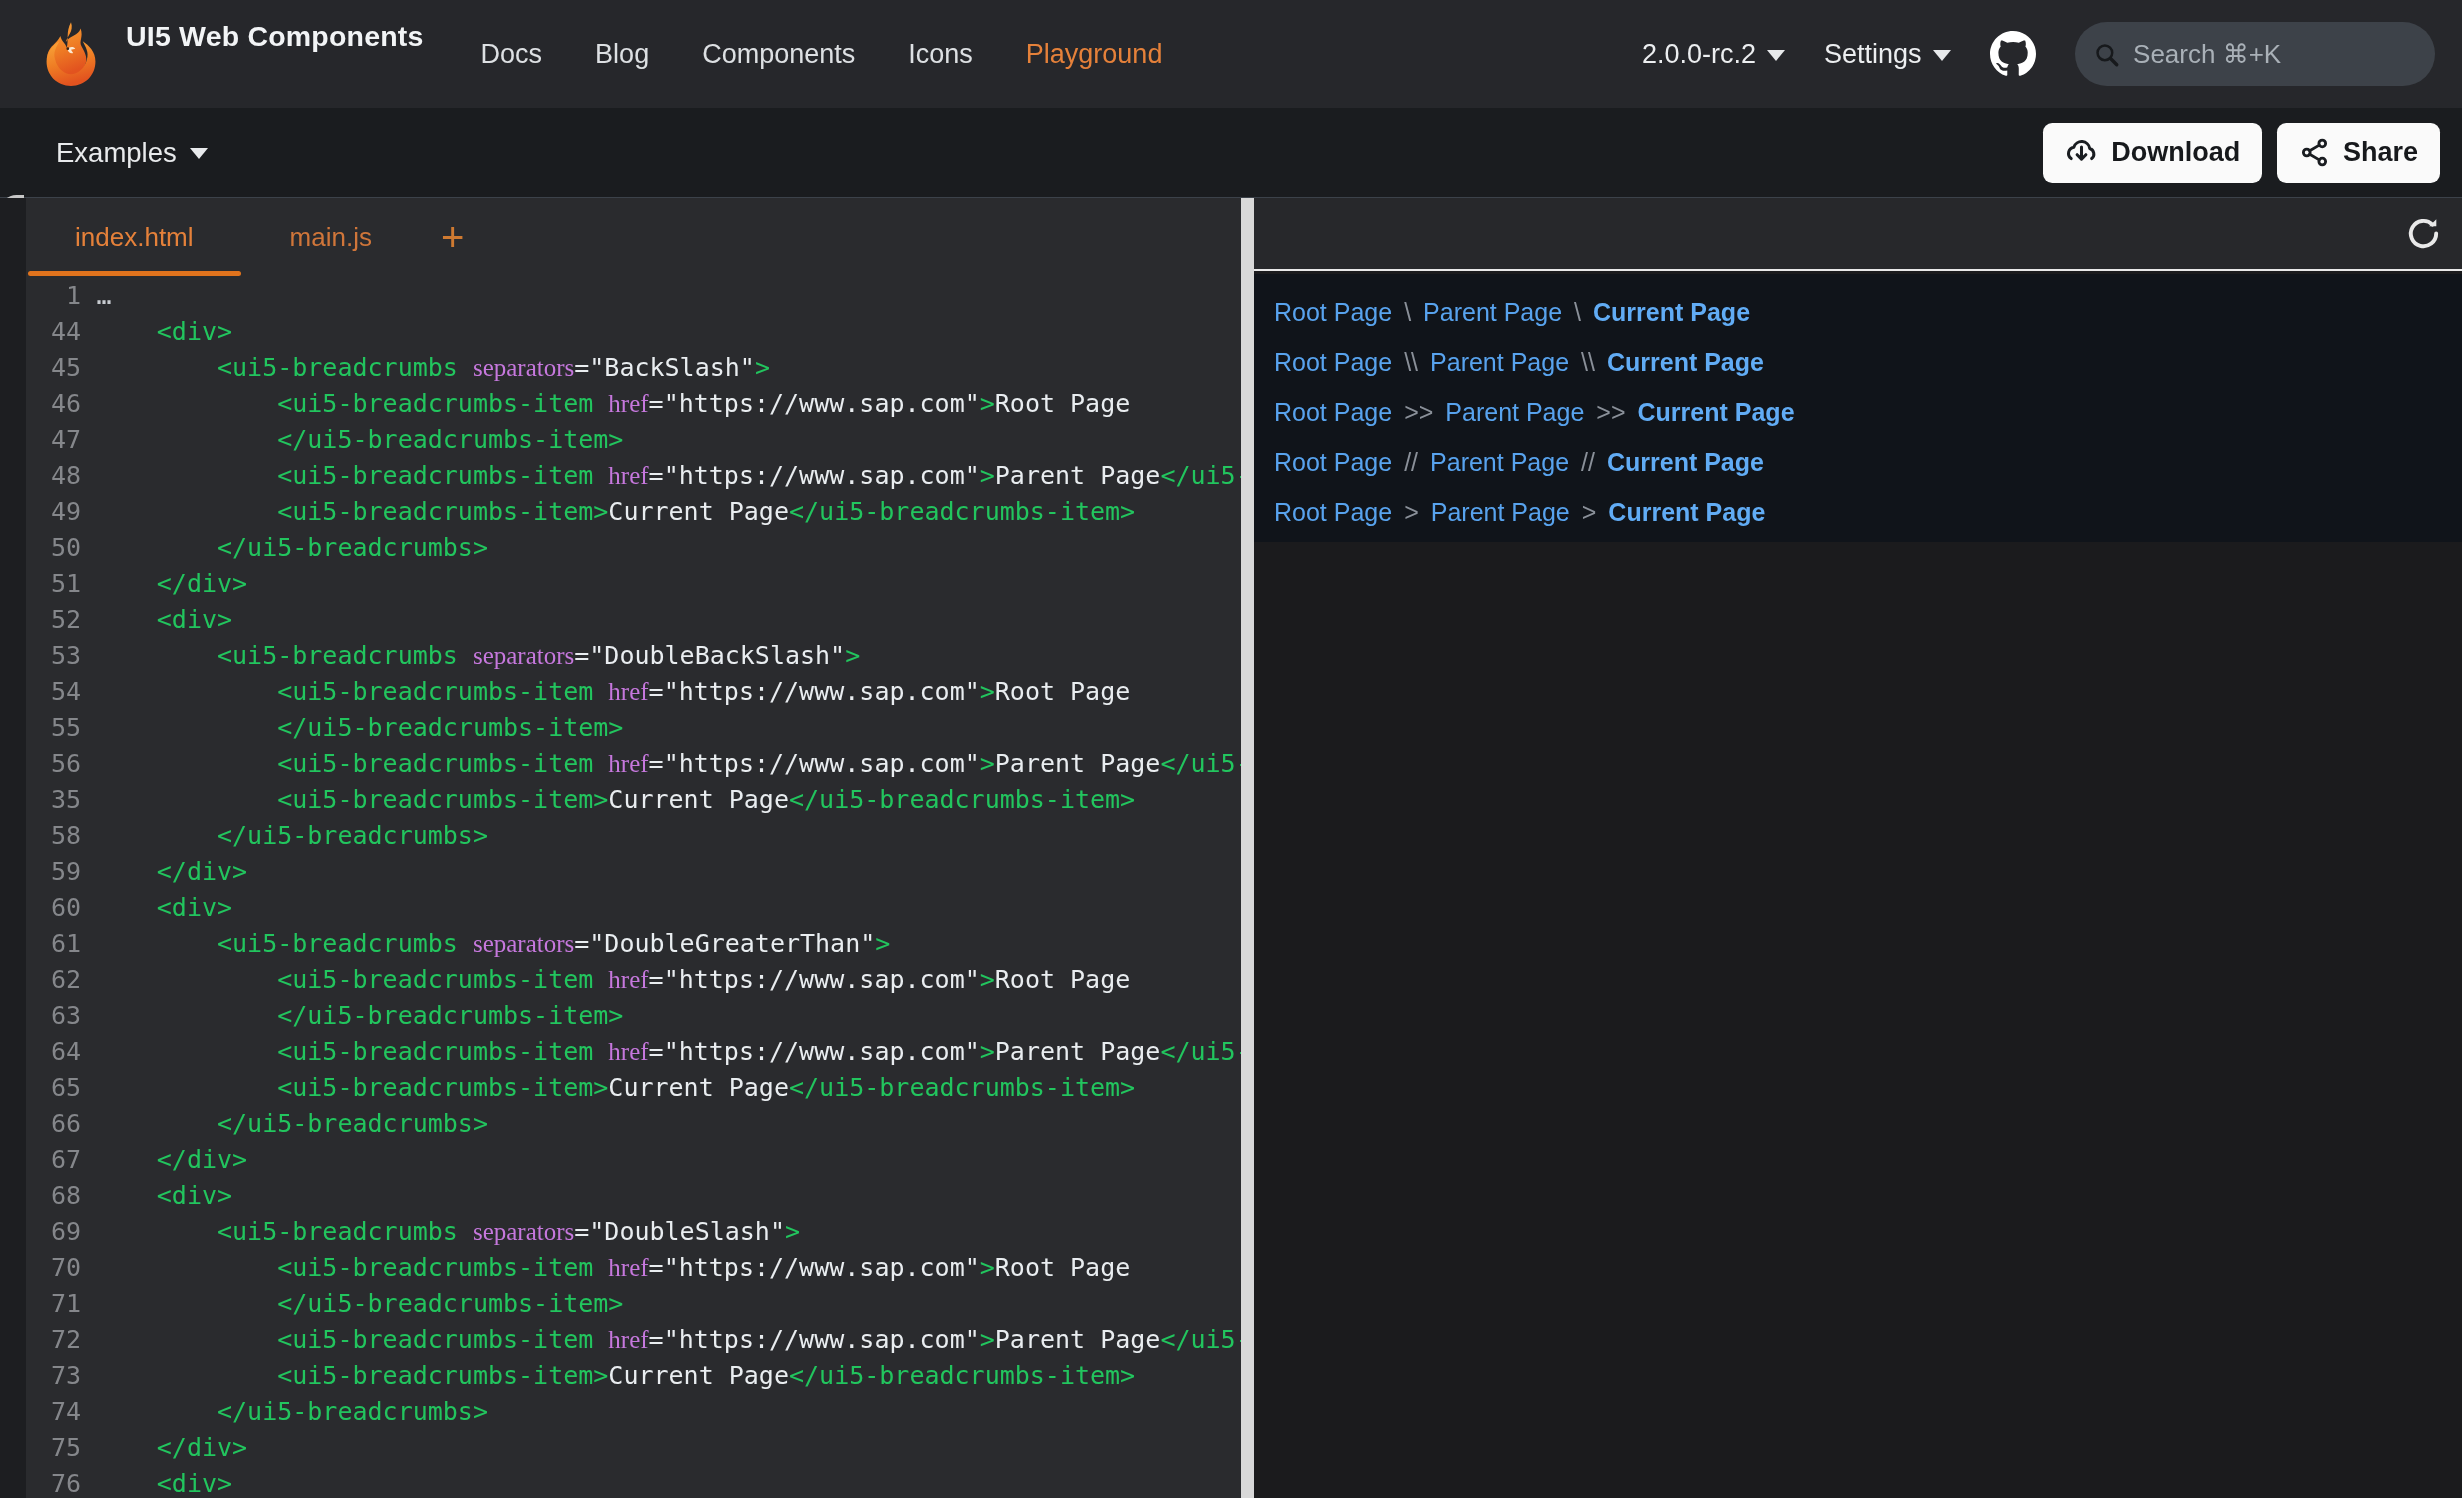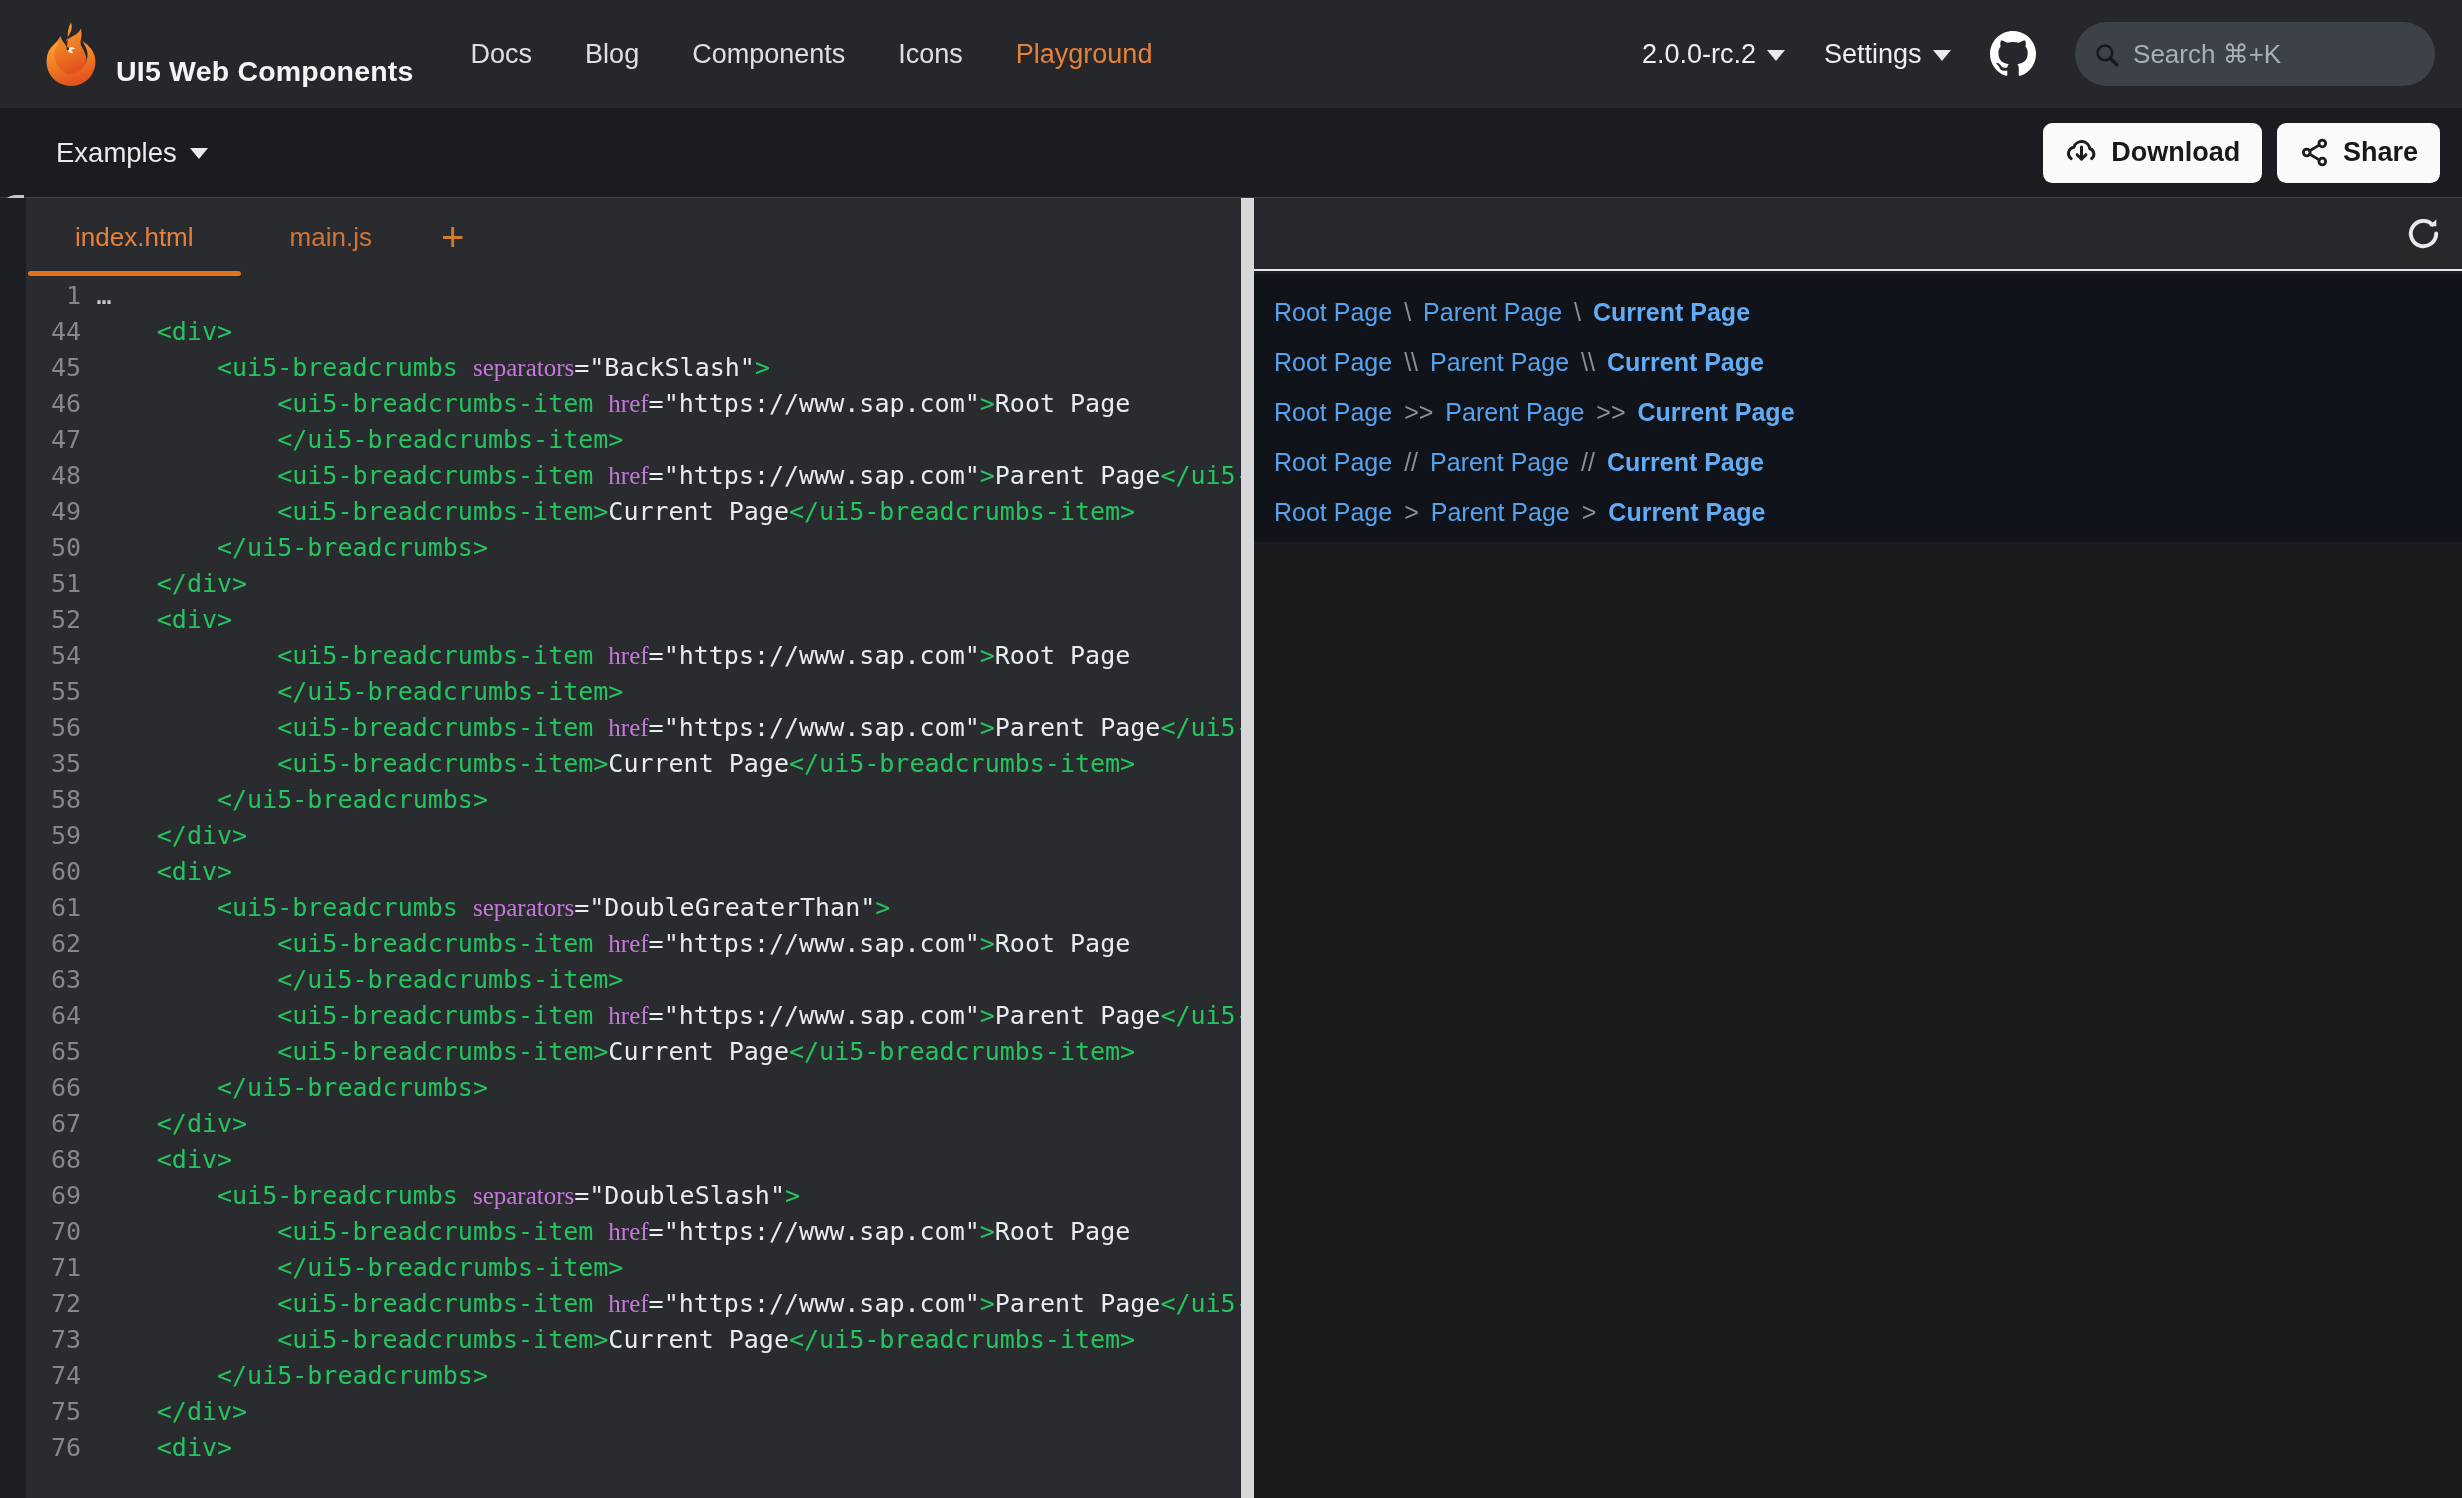--- a/index.html
+++ b/index.html
@@ -2,21 +2,21 @@
 <html style="font-size:14.7px"><head>
 <meta charset="utf-8">
 <style>
   * { margin:0; padding:0; box-sizing:border-box; }
   html,body { width:2462px; height:1498px; overflow:hidden; background:#1a1c1f;
     font-family:"Liberation Sans", sans-serif; }
 
   
   .navbar { position:absolute; left:0; top:0; width:2462px; height:108px;
     background:#26272b; display:flex; align-items:center; padding:0 27.5px 0 37px; }
-  .brand { display:flex; align-items:flex-end; gap:11px; cursor:pointer; }
+  .brand { display:flex; align-items:flex-start; gap:21px; cursor:pointer; }
   .brand-title { color:#f2f4f6; font-size:28.5px; font-weight:bold; letter-spacing:0.2px; }
   .nav-links { display:flex; align-items:center; gap:53px; margin-left:57px; }
   .nav-link { color:#dde0e3; font-size:27px; cursor:pointer; }
   .nav-link.active { color:#e5813a; }
   .nav-right { margin-left:auto; display:flex; align-items:center; gap:39px; }
   .nav-drop { color:#eceef0; font-size:27px; display:flex; align-items:center; gap:11px; cursor:pointer; }
   .caret { width:0; height:0; border-left:9.2px solid transparent; border-right:9.2px solid transparent;
     border-top:11px solid #e8eaec; margin-top:2.8px; }
   .gh { width:46px; height:46px; cursor:pointer; display:block; }
   .search-pill { width:360px; height:64px; background:#3d4249; border-radius:32px;
@@ -171,20 +171,21 @@
         <div class="code-line"><span class="ln">1</span><span class="src"><span class="tk-g">…</span></span></div>
         <div class="code-line"><span class="ln">44</span><span class="src"><span class="tk-w">    </span><span class="tk-b">&lt;div&gt;</span></span></div>
         <div class="code-line"><span class="ln">45</span><span class="src"><span class="tk-w">        </span><span class="tk-b">&lt;ui5-breadcrumbs</span><span class="tk-w"> </span><span class="tk-a">separators</span><span class="tk-w">="BackSlash"</span><span class="tk-b">&gt;</span></span></div>
         <div class="code-line"><span class="ln">46</span><span class="src"><span class="tk-w">            </span><span class="tk-b">&lt;ui5-breadcrumbs-item</span><span class="tk-w"> </span><span class="tk-a">href</span><span class="tk-w">="https://www.sap.com"</span><span class="tk-b">&gt;</span><span class="tk-w">Root Page</span></span></div>
         <div class="code-line"><span class="ln">47</span><span class="src"><span class="tk-w">            </span><span class="tk-b">&lt;/ui5-breadcrumbs-item&gt;</span></span></div>
         <div class="code-line"><span class="ln">48</span><span class="src"><span class="tk-w">            </span><span class="tk-b">&lt;ui5-breadcrumbs-item</span><span class="tk-w"> </span><span class="tk-a">href</span><span class="tk-w">="https://www.sap.com"</span><span class="tk-b">&gt;</span><span class="tk-w">Parent Page</span><span class="tk-b">&lt;/ui5-breadcrumbs-item&gt;</span></span></div>
         <div class="code-line"><span class="ln">49</span><span class="src"><span class="tk-w">            </span><span class="tk-b">&lt;ui5-breadcrumbs-item&gt;</span><span class="tk-w">Current Page</span><span class="tk-b">&lt;/ui5-breadcrumbs-item&gt;</span></span></div>
         <div class="code-line"><span class="ln">50</span><span class="src"><span class="tk-w">        </span><span class="tk-b">&lt;/ui5-breadcrumbs&gt;</span></span></div>
         <div class="code-line"><span class="ln">51</span><span class="src"><span class="tk-w">    </span><span class="tk-b">&lt;/div&gt;</span></span></div>
         <div class="code-line"><span class="ln">52</span><span class="src"><span class="tk-w">    </span><span class="tk-b">&lt;div&gt;</span></span></div>
+        <div class="code-line"><span class="ln">53</span><span class="src"><span class="tk-w">        </span><span class="tk-b">&lt;ui5-breadcrumbs</span><span class="tk-w"> </span><span class="tk-a">separators</span><span class="tk-w">="DoubleBackSlash"</span><span class="tk-b">&gt;</span></span></div>
         <div class="code-line"><span class="ln">54</span><span class="src"><span class="tk-w">            </span><span class="tk-b">&lt;ui5-breadcrumbs-item</span><span class="tk-w"> </span><span class="tk-a">href</span><span class="tk-w">="https://www.sap.com"</span><span class="tk-b">&gt;</span><span class="tk-w">Root Page</span></span></div>
         <div class="code-line"><span class="ln">55</span><span class="src"><span class="tk-w">            </span><span class="tk-b">&lt;/ui5-breadcrumbs-item&gt;</span></span></div>
         <div class="code-line"><span class="ln">56</span><span class="src"><span class="tk-w">            </span><span class="tk-b">&lt;ui5-breadcrumbs-item</span><span class="tk-w"> </span><span class="tk-a">href</span><span class="tk-w">="https://www.sap.com"</span><span class="tk-b">&gt;</span><span class="tk-w">Parent Page</span><span class="tk-b">&lt;/ui5-breadcrumbs-item&gt;</span></span></div>
         <div class="code-line"><span class="ln">35</span><span class="src"><span class="tk-w">            </span><span class="tk-b">&lt;ui5-breadcrumbs-item&gt;</span><span class="tk-w">Current Page</span><span class="tk-b">&lt;/ui5-breadcrumbs-item&gt;</span></span></div>
         <div class="code-line"><span class="ln">58</span><span class="src"><span class="tk-w">        </span><span class="tk-b">&lt;/ui5-breadcrumbs&gt;</span></span></div>
         <div class="code-line"><span class="ln">59</span><span class="src"><span class="tk-w">    </span><span class="tk-b">&lt;/div&gt;</span></span></div>
         <div class="code-line"><span class="ln">60</span><span class="src"><span class="tk-w">    </span><span class="tk-b">&lt;div&gt;</span></span></div>
         <div class="code-line"><span class="ln">61</span><span class="src"><span class="tk-w">        </span><span class="tk-b">&lt;ui5-breadcrumbs</span><span class="tk-w"> </span><span class="tk-a">separators</span><span class="tk-w">="DoubleGreaterThan"</span><span class="tk-b">&gt;</span></span></div>
         <div class="code-line"><span class="ln">62</span><span class="src"><span class="tk-w">            </span><span class="tk-b">&lt;ui5-breadcrumbs-item</span><span class="tk-w"> </span><span class="tk-a">href</span><span class="tk-w">="https://www.sap.com"</span><span class="tk-b">&gt;</span><span class="tk-w">Root Page</span></span></div>
         <div class="code-line"><span class="ln">63</span><span class="src"><span class="tk-w">            </span><span class="tk-b">&lt;/ui5-breadcrumbs-item&gt;</span></span></div>

